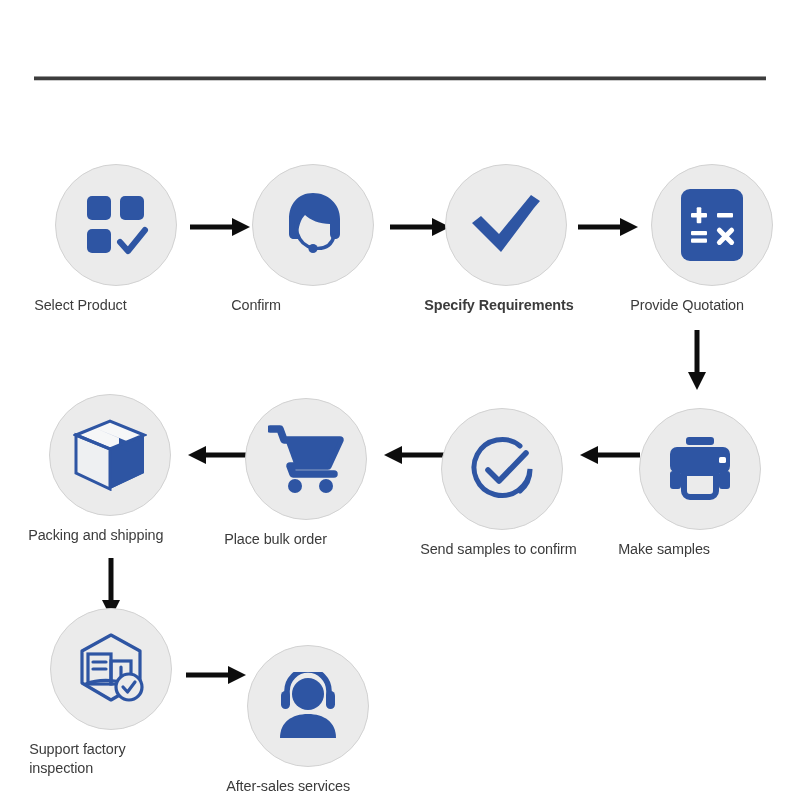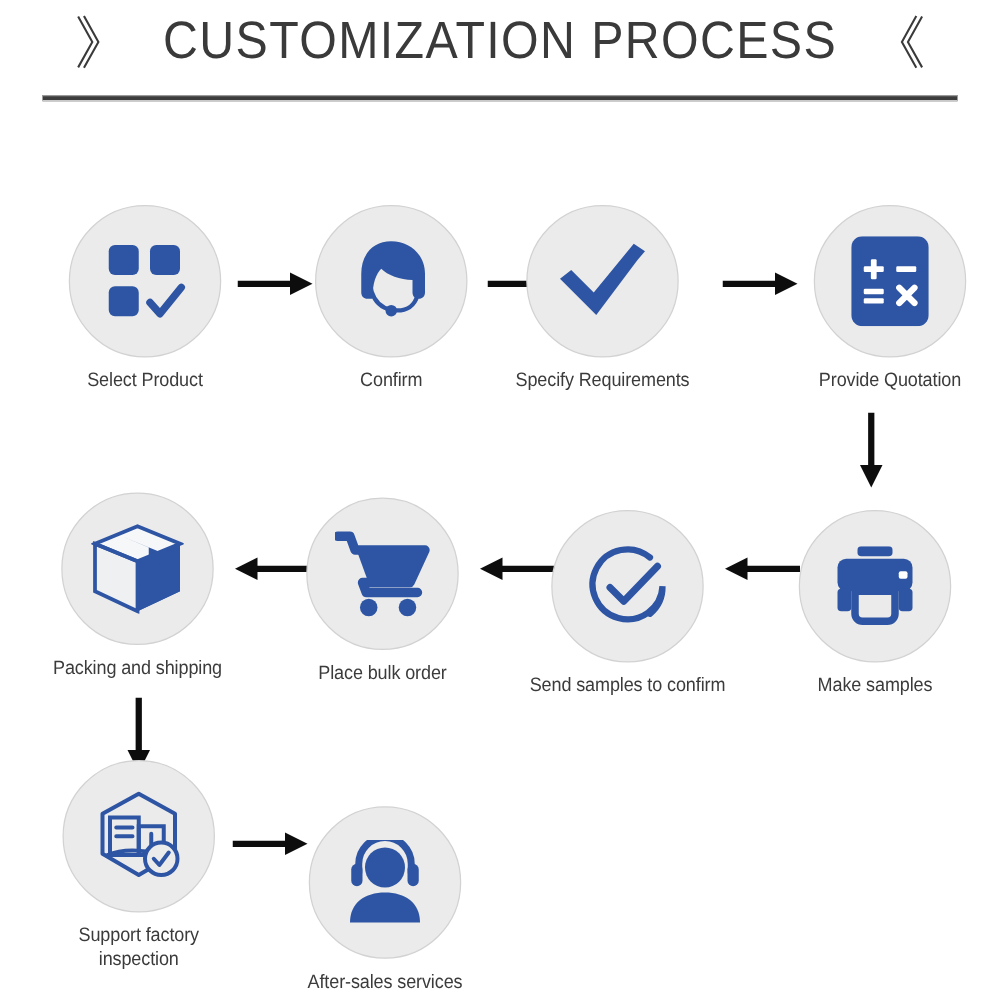--- a/index.html
+++ b/index.html
@@ -61,21 +61,20 @@
     background: #3d3d3d;
     border-top: 1px solid #9a9a9a;
     border-bottom: 1px solid #c9c9c9;
     box-sizing: border-box;
   }
 
   
   .node {
     position: absolute;
     width: 176px;
-    text-align: center;
   }
   .circle {
     width: 122px;
     height: 122px;
     margin: 0 auto;
     border-radius: 50%;
     background: #ebebeb;
     border: 1px solid #d2d2d2;
     box-sizing: border-box;
     display: flex;
@@ -97,23 +96,20 @@
   
   .arrow {
     position: absolute;
   }
   .arrow svg { display: block; }
 </style>
 </head>
 <body>
 
 <div id="title-block">
-  <div id="title-row">
-    <span class="title-chev">》</span><span id="title-text">CUSTOMIZATION PROCESS</span><span class="title-chev">《</span>
-  </div>
   <div id="title-rule"></div>
 </div>
 
 <div class="node" style="left:28px; top:164px;">
   <div class="circle">
     <span>
       <svg width="66" height="66" viewBox="0 0 66 66">
         <rect x="4" y="4" width="24" height="24" rx="5" fill="#2E55A3"></rect>
         <rect x="37" y="4" width="24" height="24" rx="5" fill="#2E55A3"></rect>
         <rect x="4" y="37" width="24" height="24" rx="5" fill="#2E55A3"></rect>
@@ -146,21 +142,21 @@
   <div class="node-label">Confirm</div>
 </div>
 
 <div class="arrow" style="left:390px; top:216px;">
   <svg width="62" height="22" viewBox="0 0 62 22">
     <path d="M0 11 L44 11" stroke="#0d0d0d" stroke-width="5"></path>
     <path d="M42 2 L60 11 L42 20 Z" fill="#0d0d0d"></path>
   </svg>
 </div>
 
-<div class="node" style="left:394px; top:164px;">
+<div class="node" style="left:418px; top:164px;font-weight:bold;">
   <div class="circle">
     <span>
       <svg width="76" height="70" viewBox="0 0 76 70">
         <path d="M4 33 L13 26 L31 44 L63 5 L72 11 L66 18 L33 62 Z" fill="#2E55A3"></path>
       </svg>
     </span>
   </div>
   <div class="node-label">Specify Requirements</div>
 </div>
 

